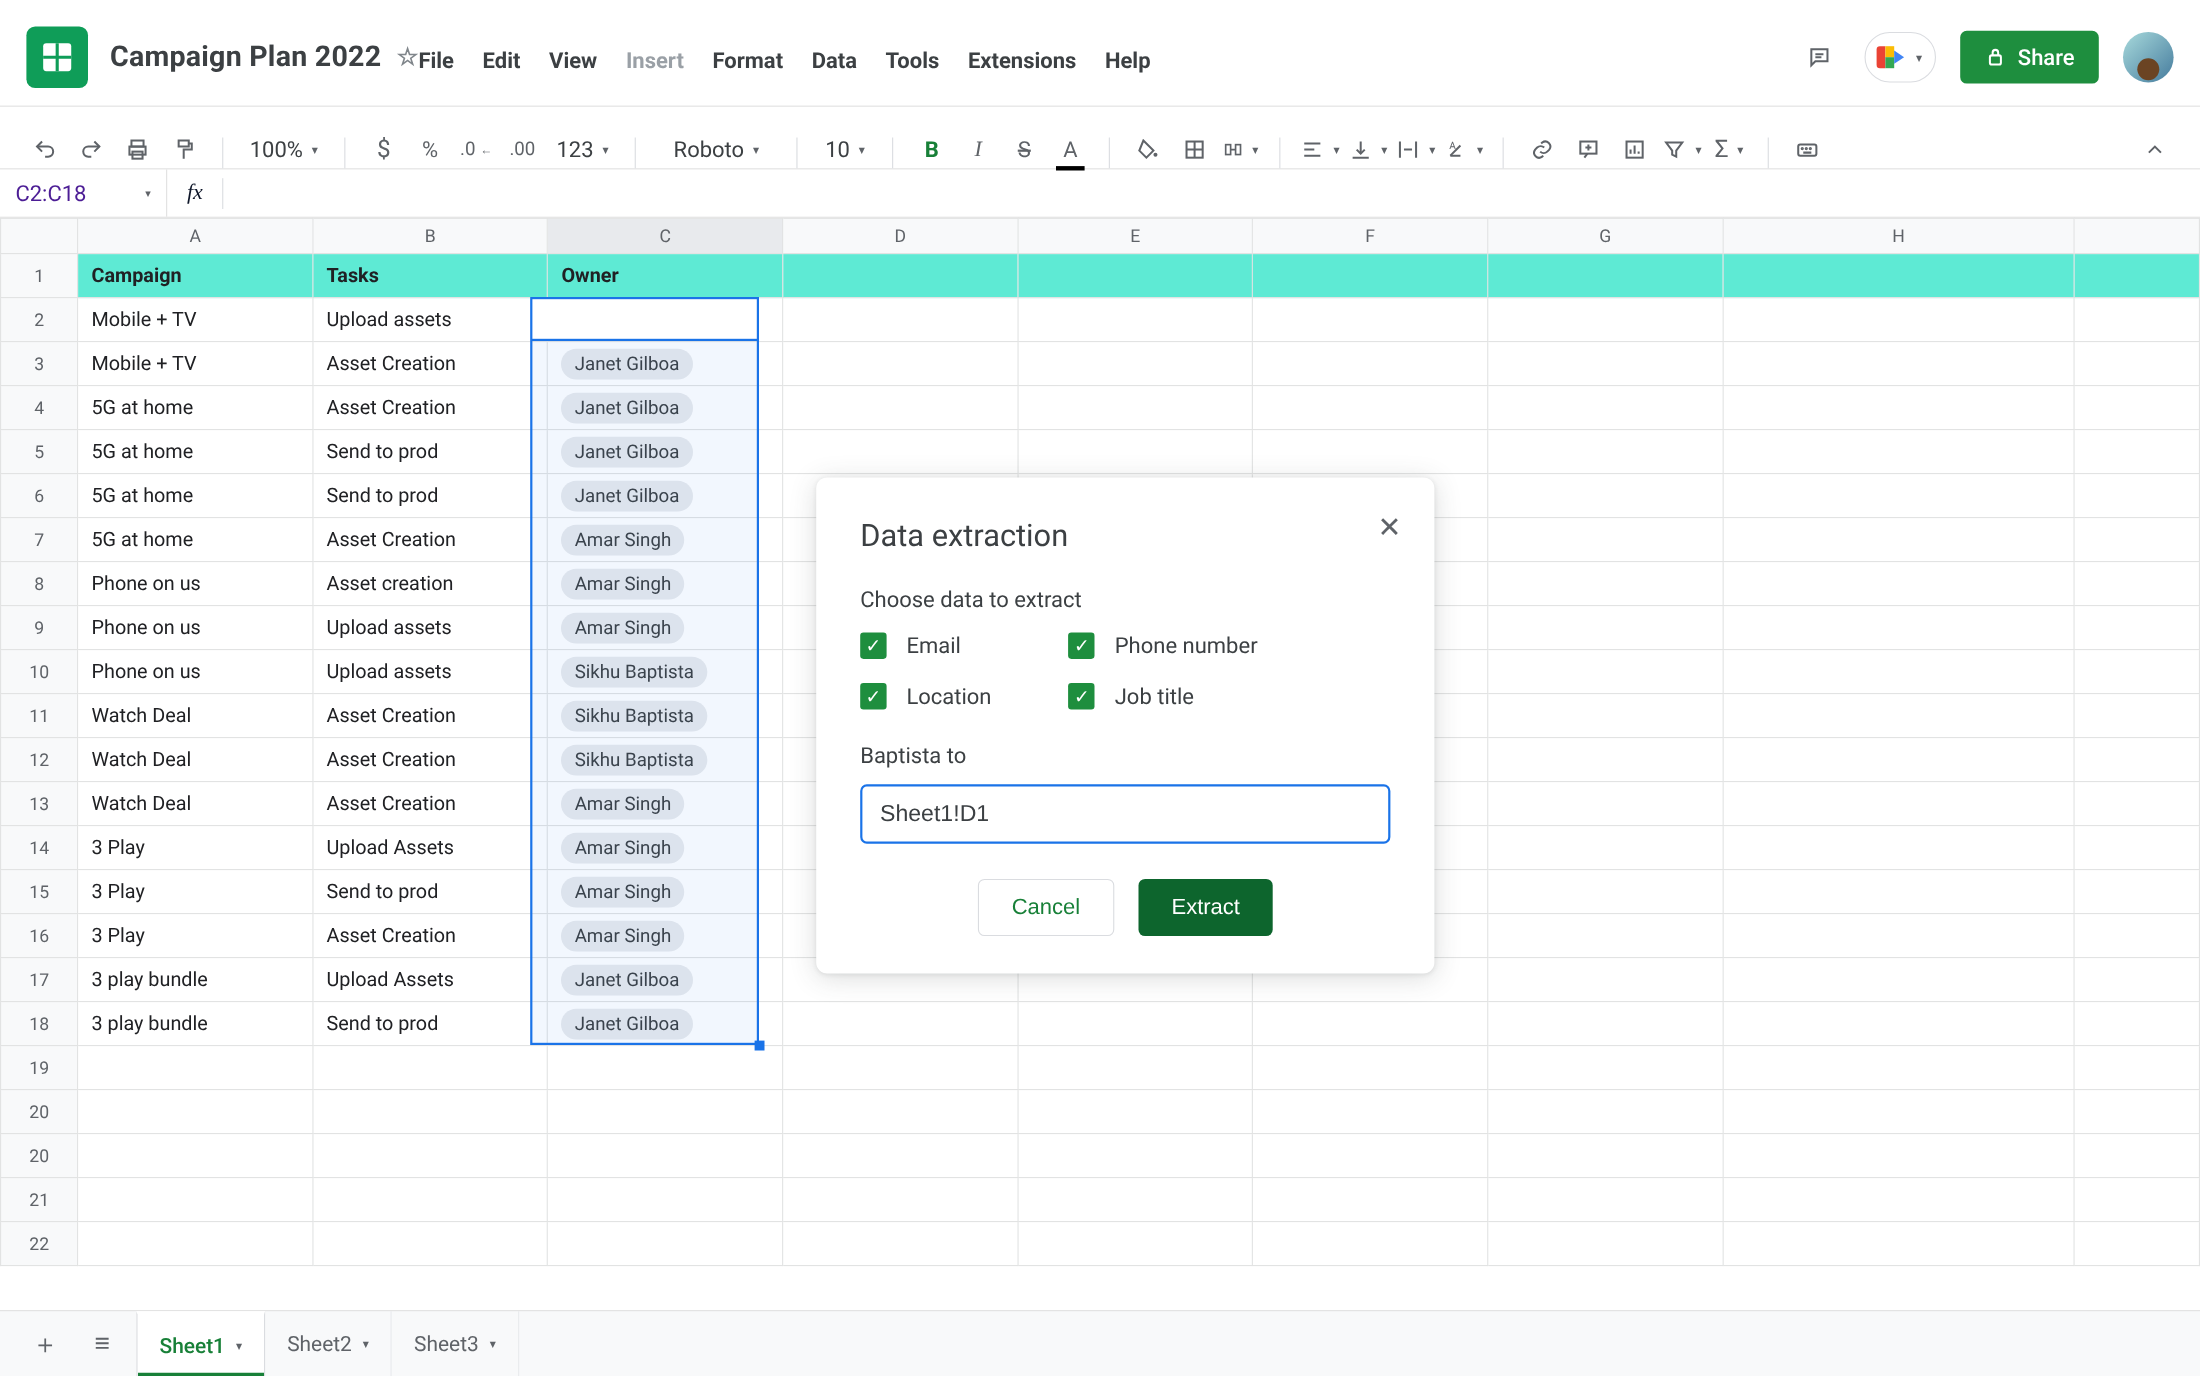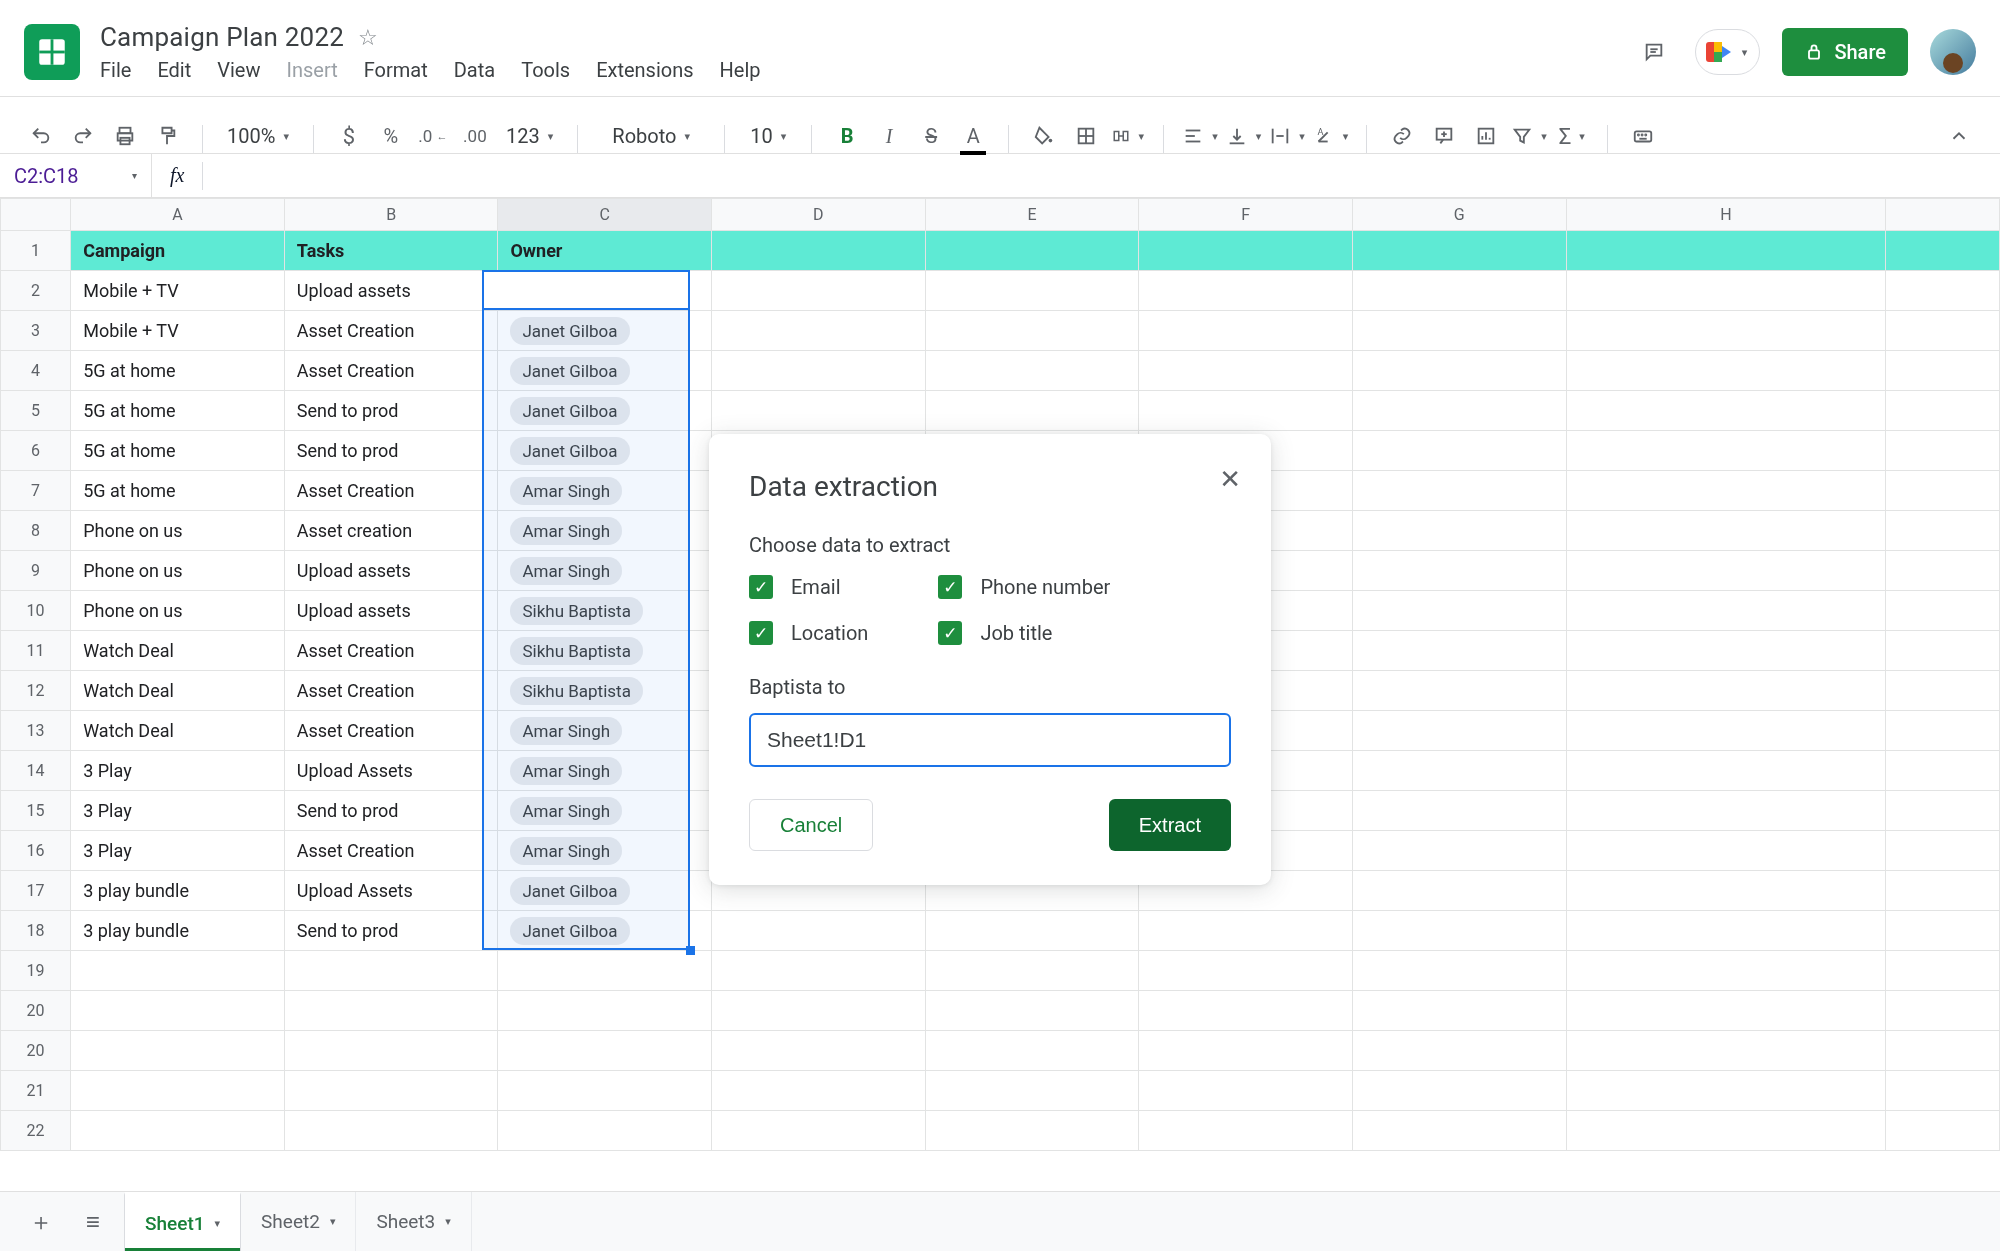--- a/index.html
+++ b/index.html
@@ -3,21 +3,21 @@
 <meta charset="utf-8">
 <style>
   * { box-sizing: border-box; margin: 0; padding: 0; }
   html, body { width: 2000px; height: 1251px; font-family: "Google Sans", Roboto, Arial, sans-serif; background: #fff; overflow: hidden; color: #202124; }
   :root { --green:#188038; --green-dark:#0d652d; --grey-border:#e0e0e0; --grey-light:#f1f3f4; --grey-mid:#dadce0; --text-grey:#5f6368; --sel-blue:#1a73e8; --sel-fill:#e8f0fe; }
 
   
   .titlebar { display:flex; align-items:center; padding: 8px 24px 0 24px; height: 96px; }
   .logo { width:56px; height:56px; border-radius:8px; background:#0f9d58; display:flex; align-items:center; justify-content:center; margin-right:20px; flex-shrink:0; }
   .logo svg { width:34px; height:34px; }
-  .doc-block { flex:1; display:flex; flex-direction:column; }
+  .doc-block { flex:1; display:flex; flex-direction:row;font-weight:bold; }
   .doc-row { display:flex; align-items:center; gap:14px; }
   .doc-title { font-size:26px; color:#3c4043; letter-spacing:.2px; }
   .star { color:#80868b; font-size:22px; }
   .menus { display:flex; gap:26px; margin-top:6px; }
   .menus span { font-size:20px; color:#3c4043; }
   .menus span.dim { color:#9aa0a6; }
   .title-right { display:flex; align-items:center; gap:22px; }
   .comment-btn { width:38px; height:38px; display:flex; align-items:center; justify-content:center; color:#5f6368; }
   .meet-pill { display:flex; align-items:center; gap:6px; border:1px solid #dadce0; border-radius:40px; padding:6px 12px 6px 8px; }
   .meet-logo { width:32px; height:32px; position:relative; }
@@ -60,30 +60,30 @@
   .hdr-row td { background:#5eead4; font-weight:700; }
   .chip { display:inline-block; background:#e8eaed; border-radius:14px; padding:4px 12px; font-size:17px; color:#3c4043; }
   .sel-col-head { background:#e8eaed !important; }
 
   
   .sel-rect { position:absolute; border:2px solid var(--sel-blue); background:rgba(26,115,232,0.06); pointer-events:none; }
   .sel-active { position:absolute; border:2px solid var(--sel-blue); background:#fff; pointer-events:none; }
   .sel-handle { position:absolute; width:9px; height:9px; background:var(--sel-blue); pointer-events:none; }
 
   
-  .dialog { position:absolute; left:709px; top:434px; width:562px; background:#fff; border-radius:10px; box-shadow:0 4px 24px rgba(60,64,67,.18), 0 1px 4px rgba(60,64,67,.1); padding:36px 40px 34px 40px; }
+  .dialog { position:absolute; left:742px; top:434px; width:562px; background:#fff; border-radius:10px; box-shadow:0 4px 24px rgba(60,64,67,.18), 0 1px 4px rgba(60,64,67,.1); padding:36px 40px 34px 40px; }
   .dlg-title { font-size:28px; color:#3c4043; }
   .dlg-close { position:absolute; top:30px; right:30px; font-size:26px; color:#5f6368; cursor:pointer; }
   .dlg-sub { font-size:20px; color:#3c4043; margin-top:30px; }
   .check-row { display:flex; gap:70px; margin-top:18px; }
   .check-col { display:flex; flex-direction:column; gap:22px; }
   .chk { display:flex; align-items:center; gap:18px; font-size:20px; color:#3c4043; }
   .chk-box { width:24px; height:24px; background:#1e8e3e; border-radius:3px; display:flex; align-items:center; justify-content:center; color:#fff; font-size:17px; }
   .dlg-input { width:100%; height:54px; border:2px solid #1a73e8; border-radius:6px; margin-top:14px; padding:0 16px; font-size:21px; color:#3c4043; outline:none; }
-  .dlg-actions { display:flex; justify-content:space-between; gap:22px; margin-top:32px; }
+  .dlg-actions { display:flex; justify-content:center; gap:22px; margin-top:32px; }
   .btn { height:52px; padding:0 30px; border-radius:6px; font-size:20px; font-weight:500; display:flex; align-items:center; }
   .btn-secondary { background:#fff; border:1px solid #dadce0; color:#188038; }
   .btn-primary { background:#0d652d; color:#fff; border:none; }
 
   
   .sheet-bar { position:absolute; left:0; right:0; bottom:0; height:60px; border-top:1px solid var(--grey-border); background:#f8f9fa; display:flex; align-items:center; padding:0 20px; gap:10px; }
   .sb-btn { width:42px; height:42px; display:flex; align-items:center; justify-content:center; color:#5f6368; font-size:24px; }
   .tab { height:100%; padding:0 20px; display:flex; align-items:center; gap:10px; font-size:19px; color:#5f6368; border-right:1px solid #e8eaed; }
   .tab.active { background:#fff; color:#188038; font-weight:500; border-top:3px solid transparent; box-shadow:inset 0 -3px 0 #188038; border-right:1px solid #dadce0; border-left:1px solid #dadce0; }
   .tab .caret { font-size:11px; color:#5f6368; }

